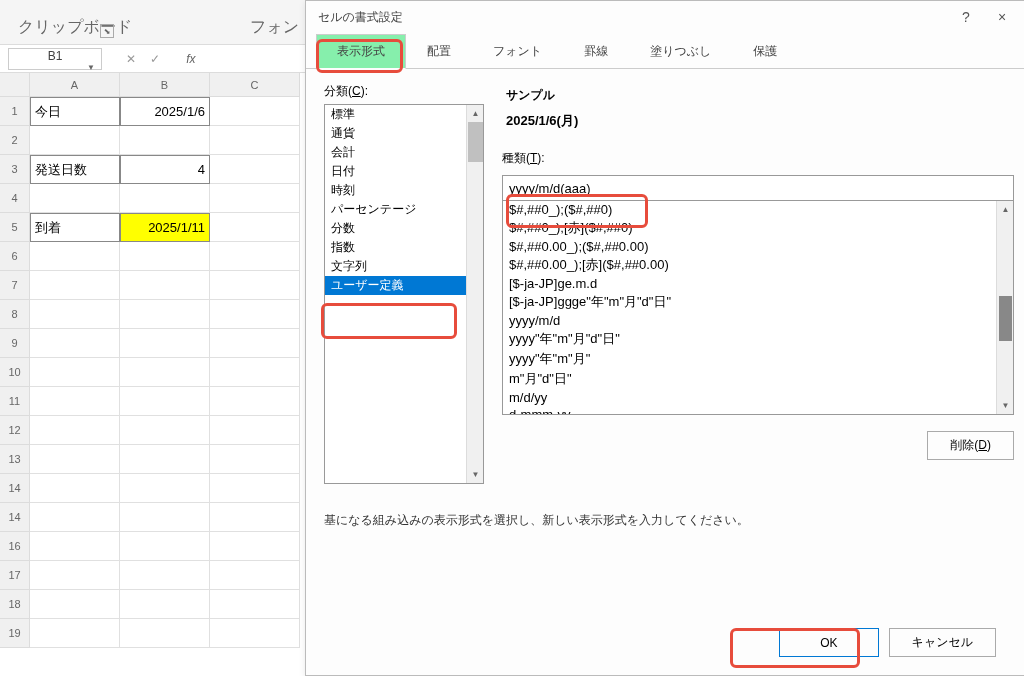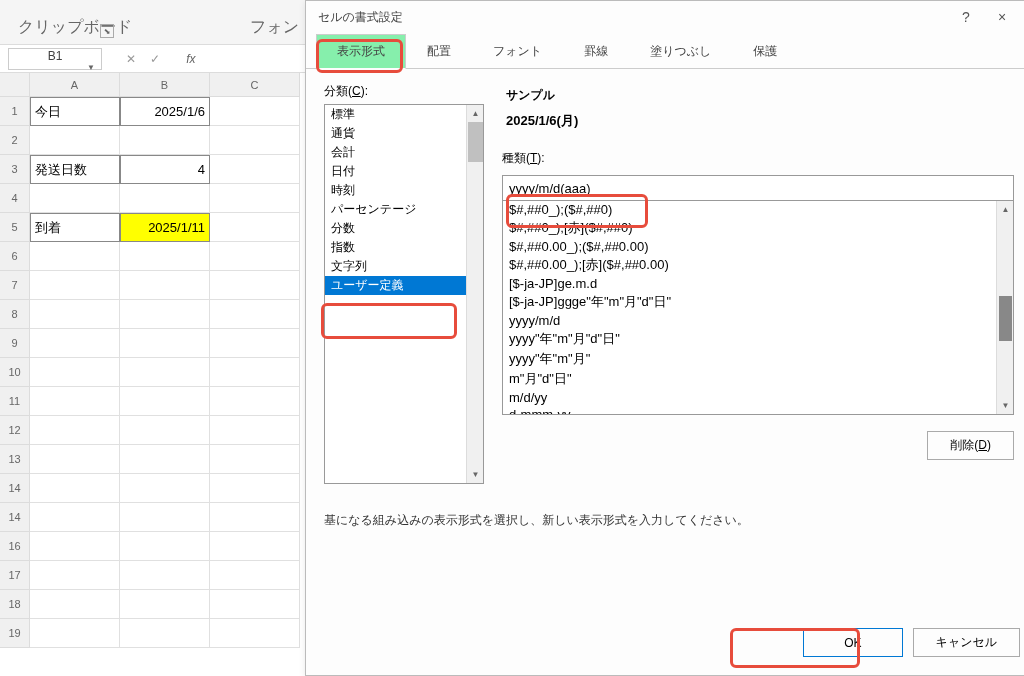--- a/index.html
+++ b/index.html
@@ -255,21 +255,21 @@
       cursor: pointer;
     }
     .hint-text {
       padding: 14px 18px 0 18px;
       font-size: 12px;
       color: #333;
     }
     .dialog-buttons {
       position: absolute;
       bottom: 18px;
-      right: 12px;
+      right: 36px;
       display: flex;
       gap: 10px;
       border-radius: 9px;
     }
     .btn.primary {
       border: 1px solid #0078d4;
       padding: 6px 40px;
     }
     .underline { text-decoration: underline; }
   </style>

